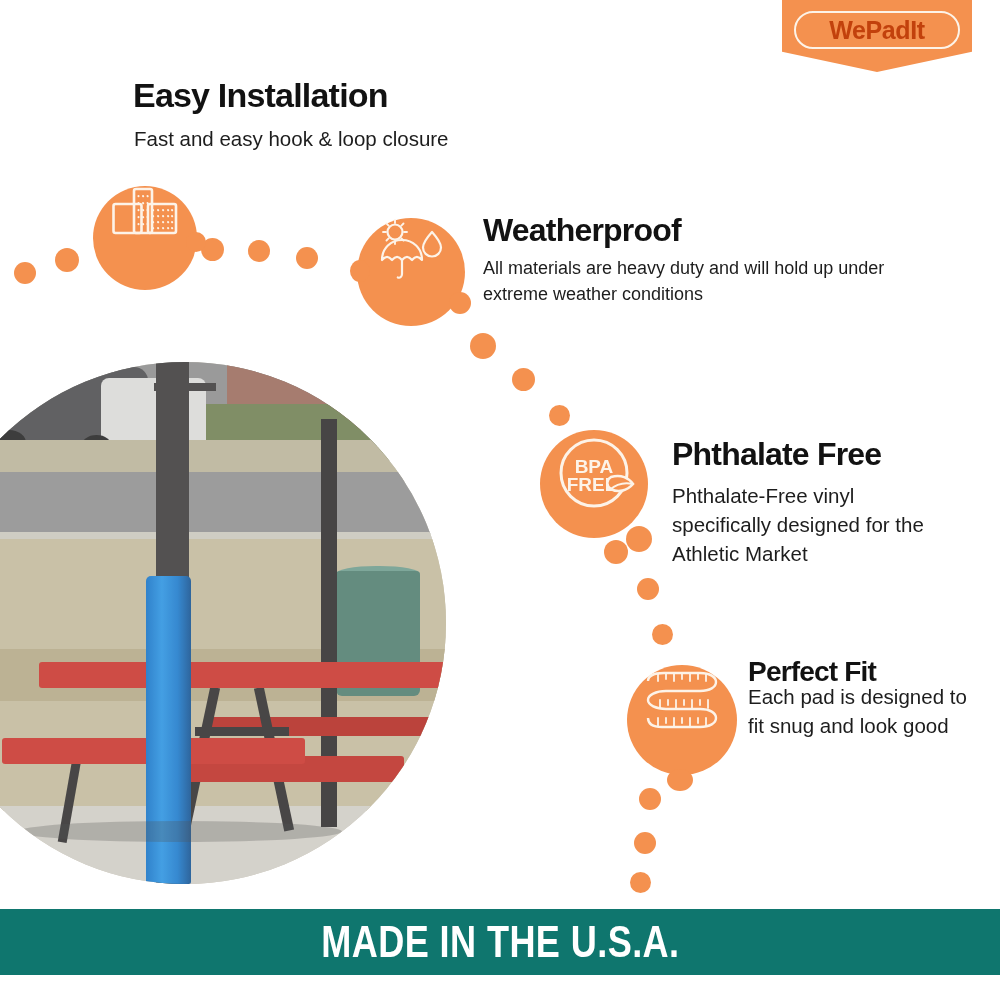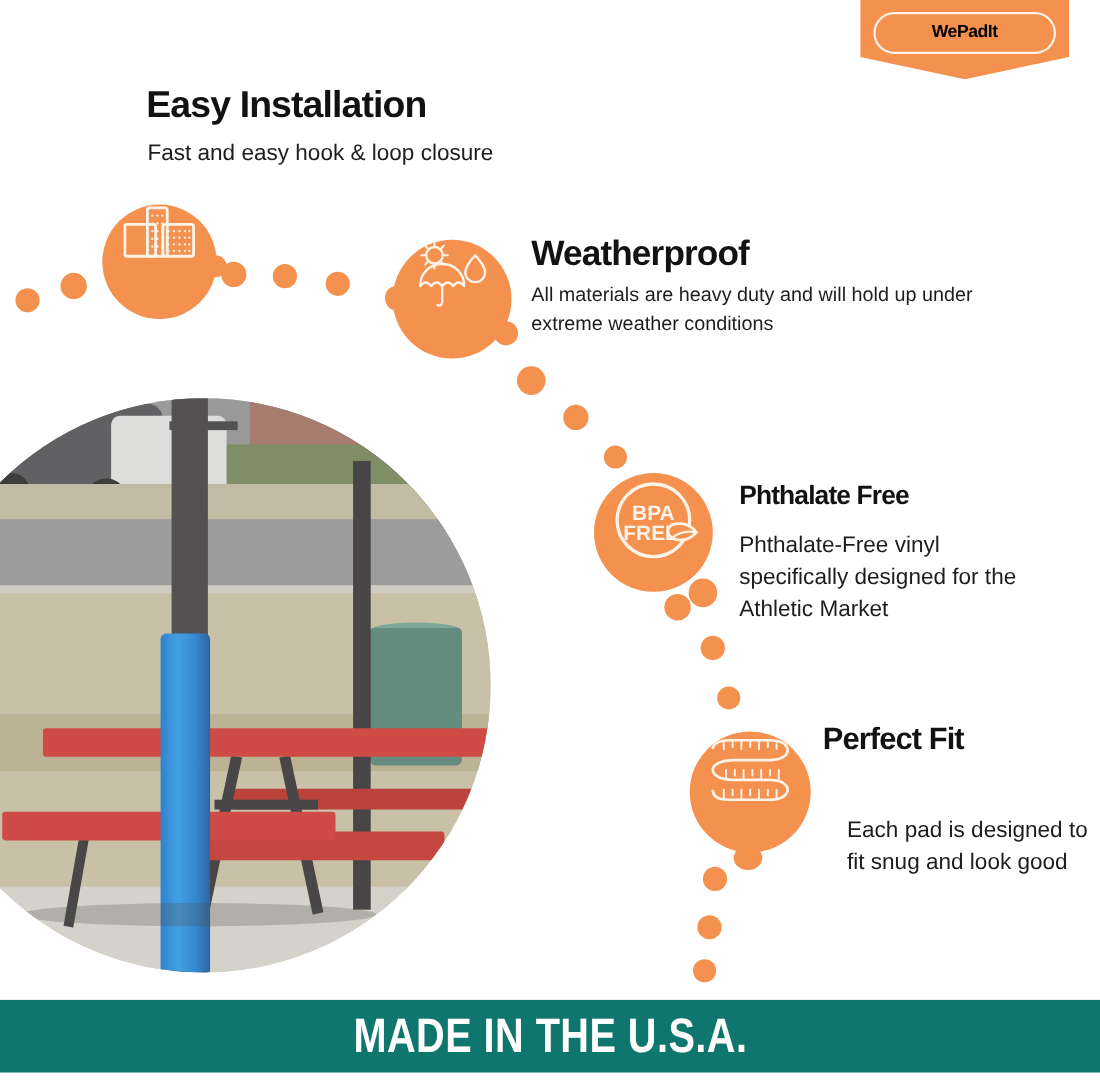--- a/index.html
+++ b/index.html
@@ -46,23 +46,23 @@
     width: 166px;
     height: 38px;
     border: 2.5px solid #fdf3e8;
     border-radius: 19px;
     box-sizing: border-box;
     display: flex;
     align-items: center;
     justify-content: center;
   }
   .logo-text {
-    font-size: 16px;
+    font-size: 25px;
     letter-spacing: -0.4px;
-    color: #000000;
+    color: #c2410c;
     white-space: nowrap;
     line-height: 1;
   }
   .logo-text .lt-thin { font-weight: 700; }
   .logo-text .lt-bold { font-weight: 800; }
 
   
   .feature-title {
     position: absolute;
     font-weight: 800;
@@ -77,25 +77,25 @@
     color: #1d1d1d;
     line-height: 1.42;
   }
 
   #f1-title { left: 133px; top: 78px;  font-size: 34px; }
   #f1-desc  { left: 134px; top: 124px; font-size: 20.5px; width: 420px; }
 
   #f2-title { left: 483px; top: 214px; font-size: 32px; }
   #f2-desc  { left: 483px; top: 256px; font-size: 18px; width: 430px; }
 
-  #f3-title { left: 672px; top: 438px; font-size: 24px; }
+  #f3-title { left: 672px; top: 438px; font-size: 32px; }
   #f3-desc  { left: 672px; top: 481px; font-size: 20.5px; width: 270px; }
 
   #f4-title { left: 748px; top: 657px; font-size: 28px; }
-  #f4-desc  { left: 748px; top: 740px; font-size: 20.5px; width: 225px; margin-left: 22px; }
+  #f4-desc  { left: 748px; top: 682px; font-size: 20.5px; width: 225px; }
 
   
   .icon-circle {
     position: absolute;
     background: #f4914f;
     border-radius: 50%;
     display: flex;
     align-items: flex-start;
     justify-content: center;
   }

